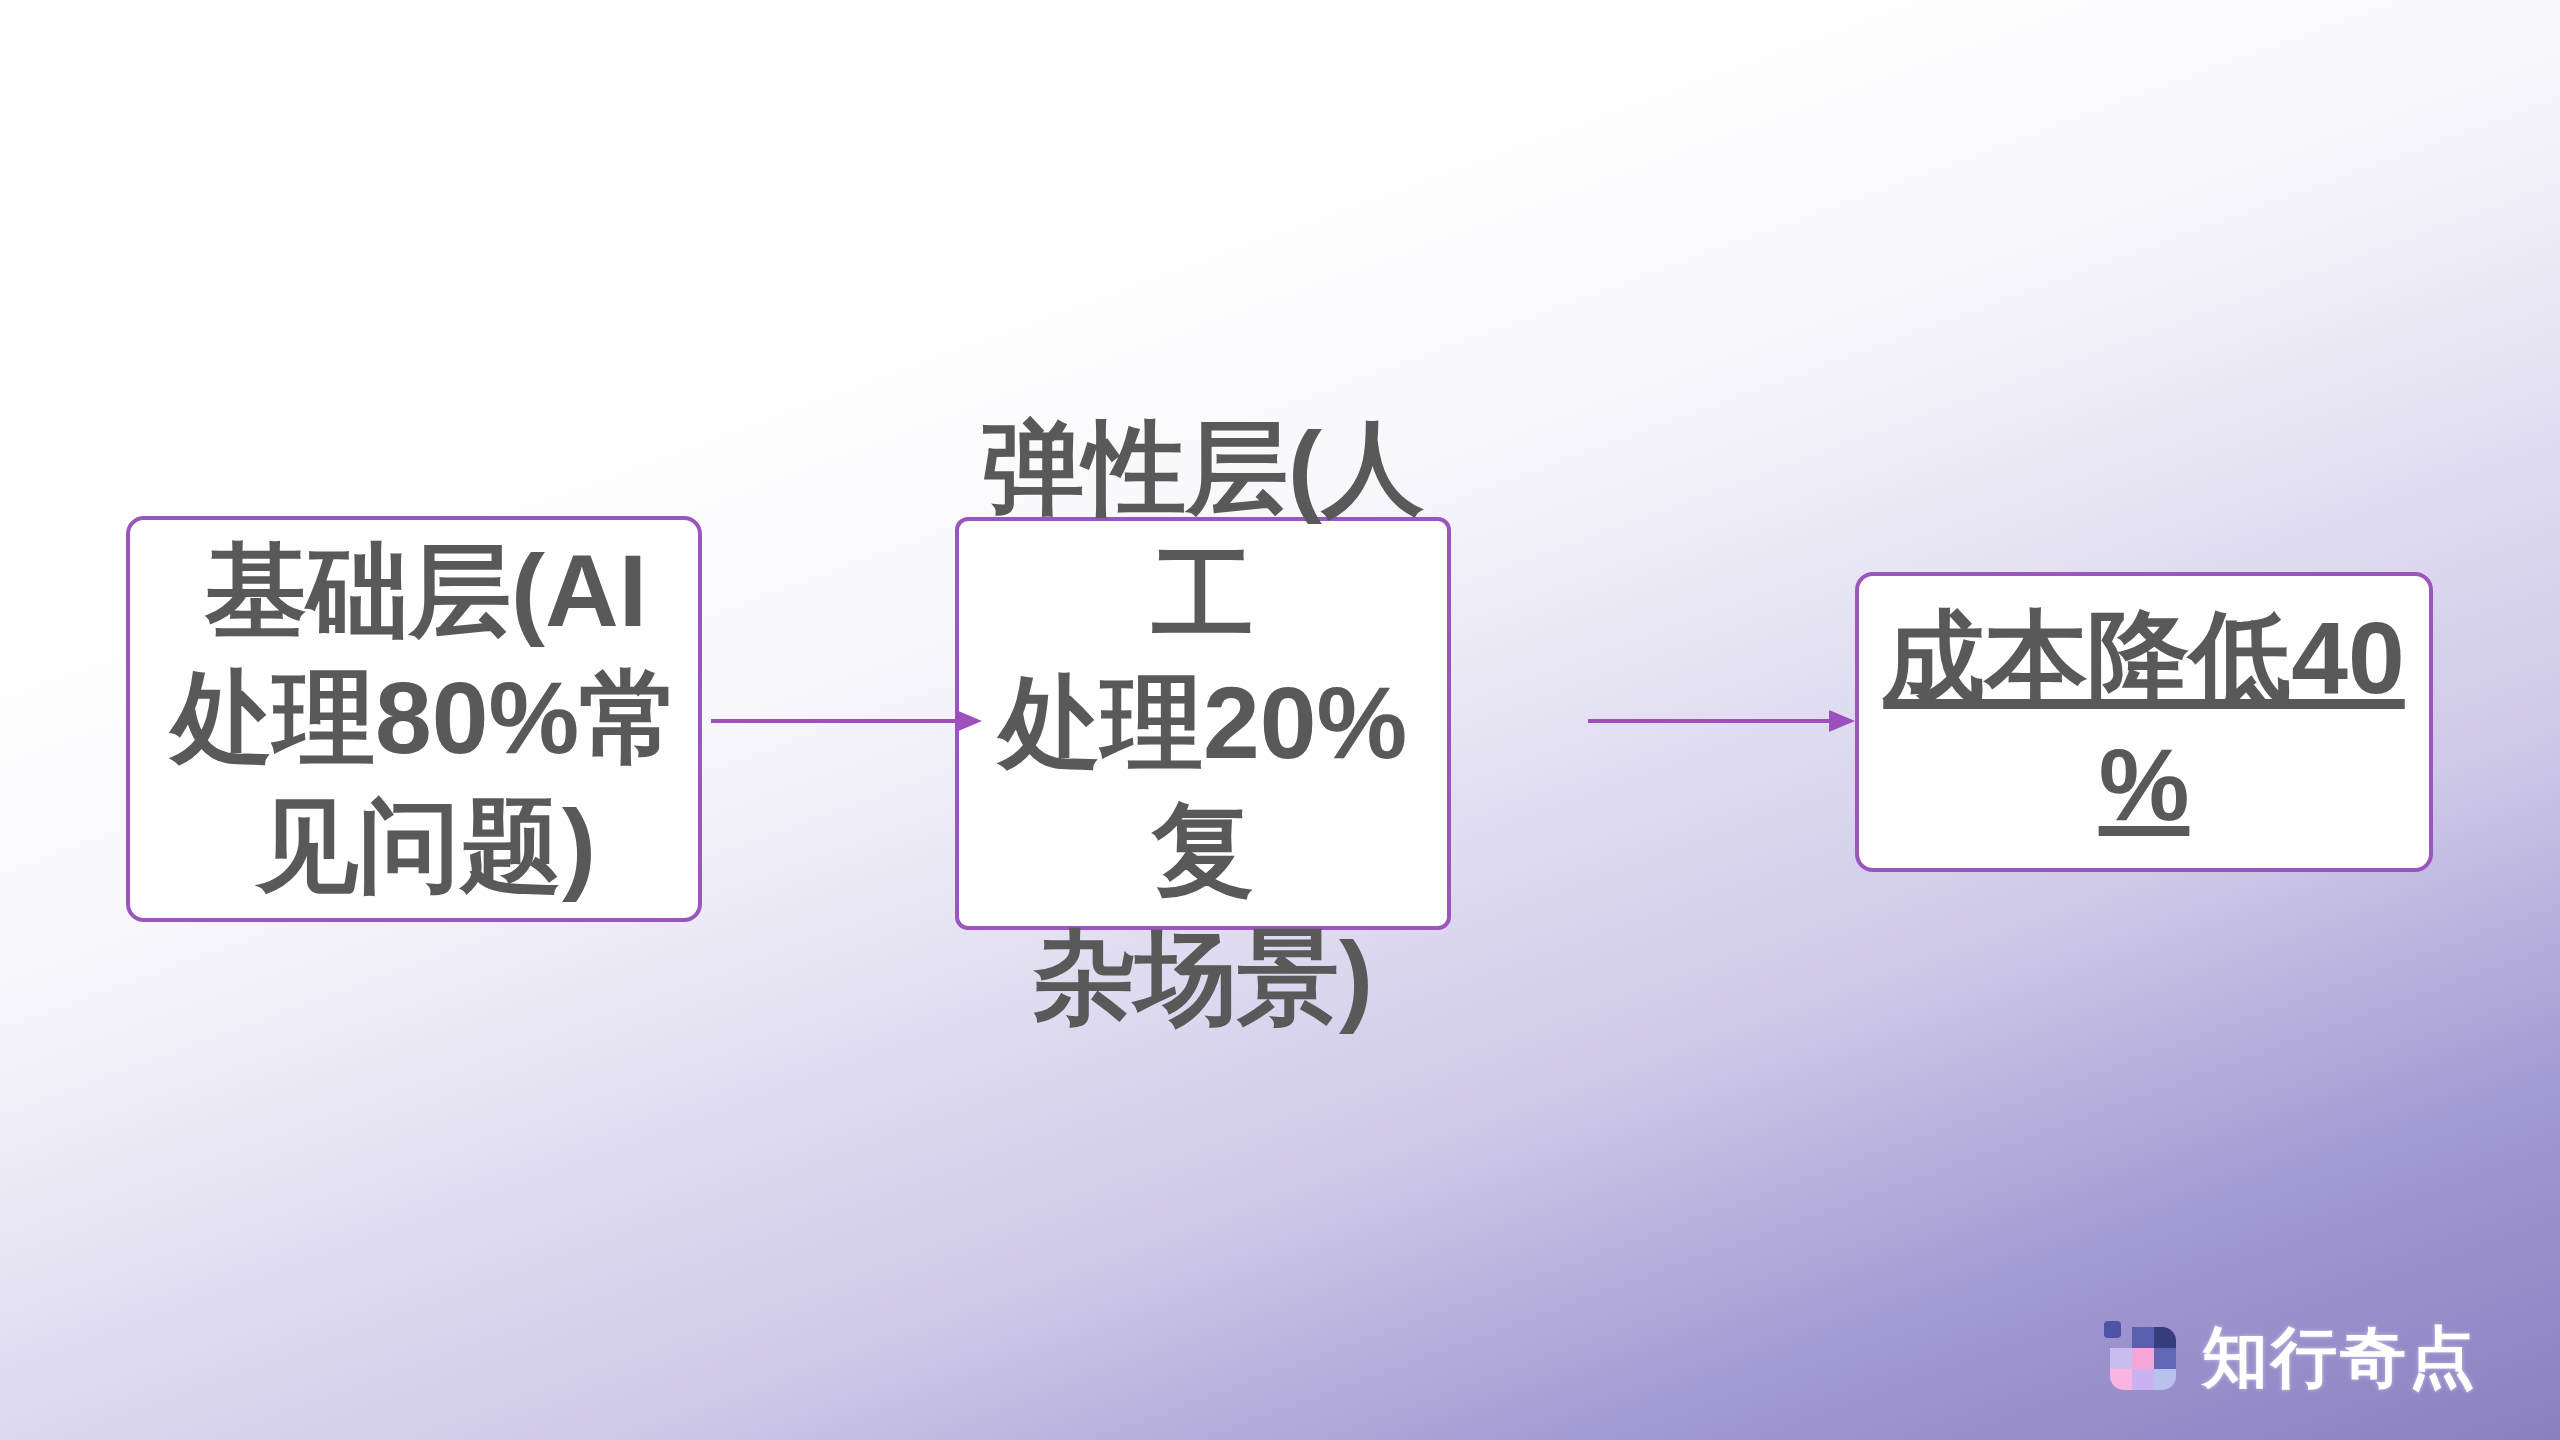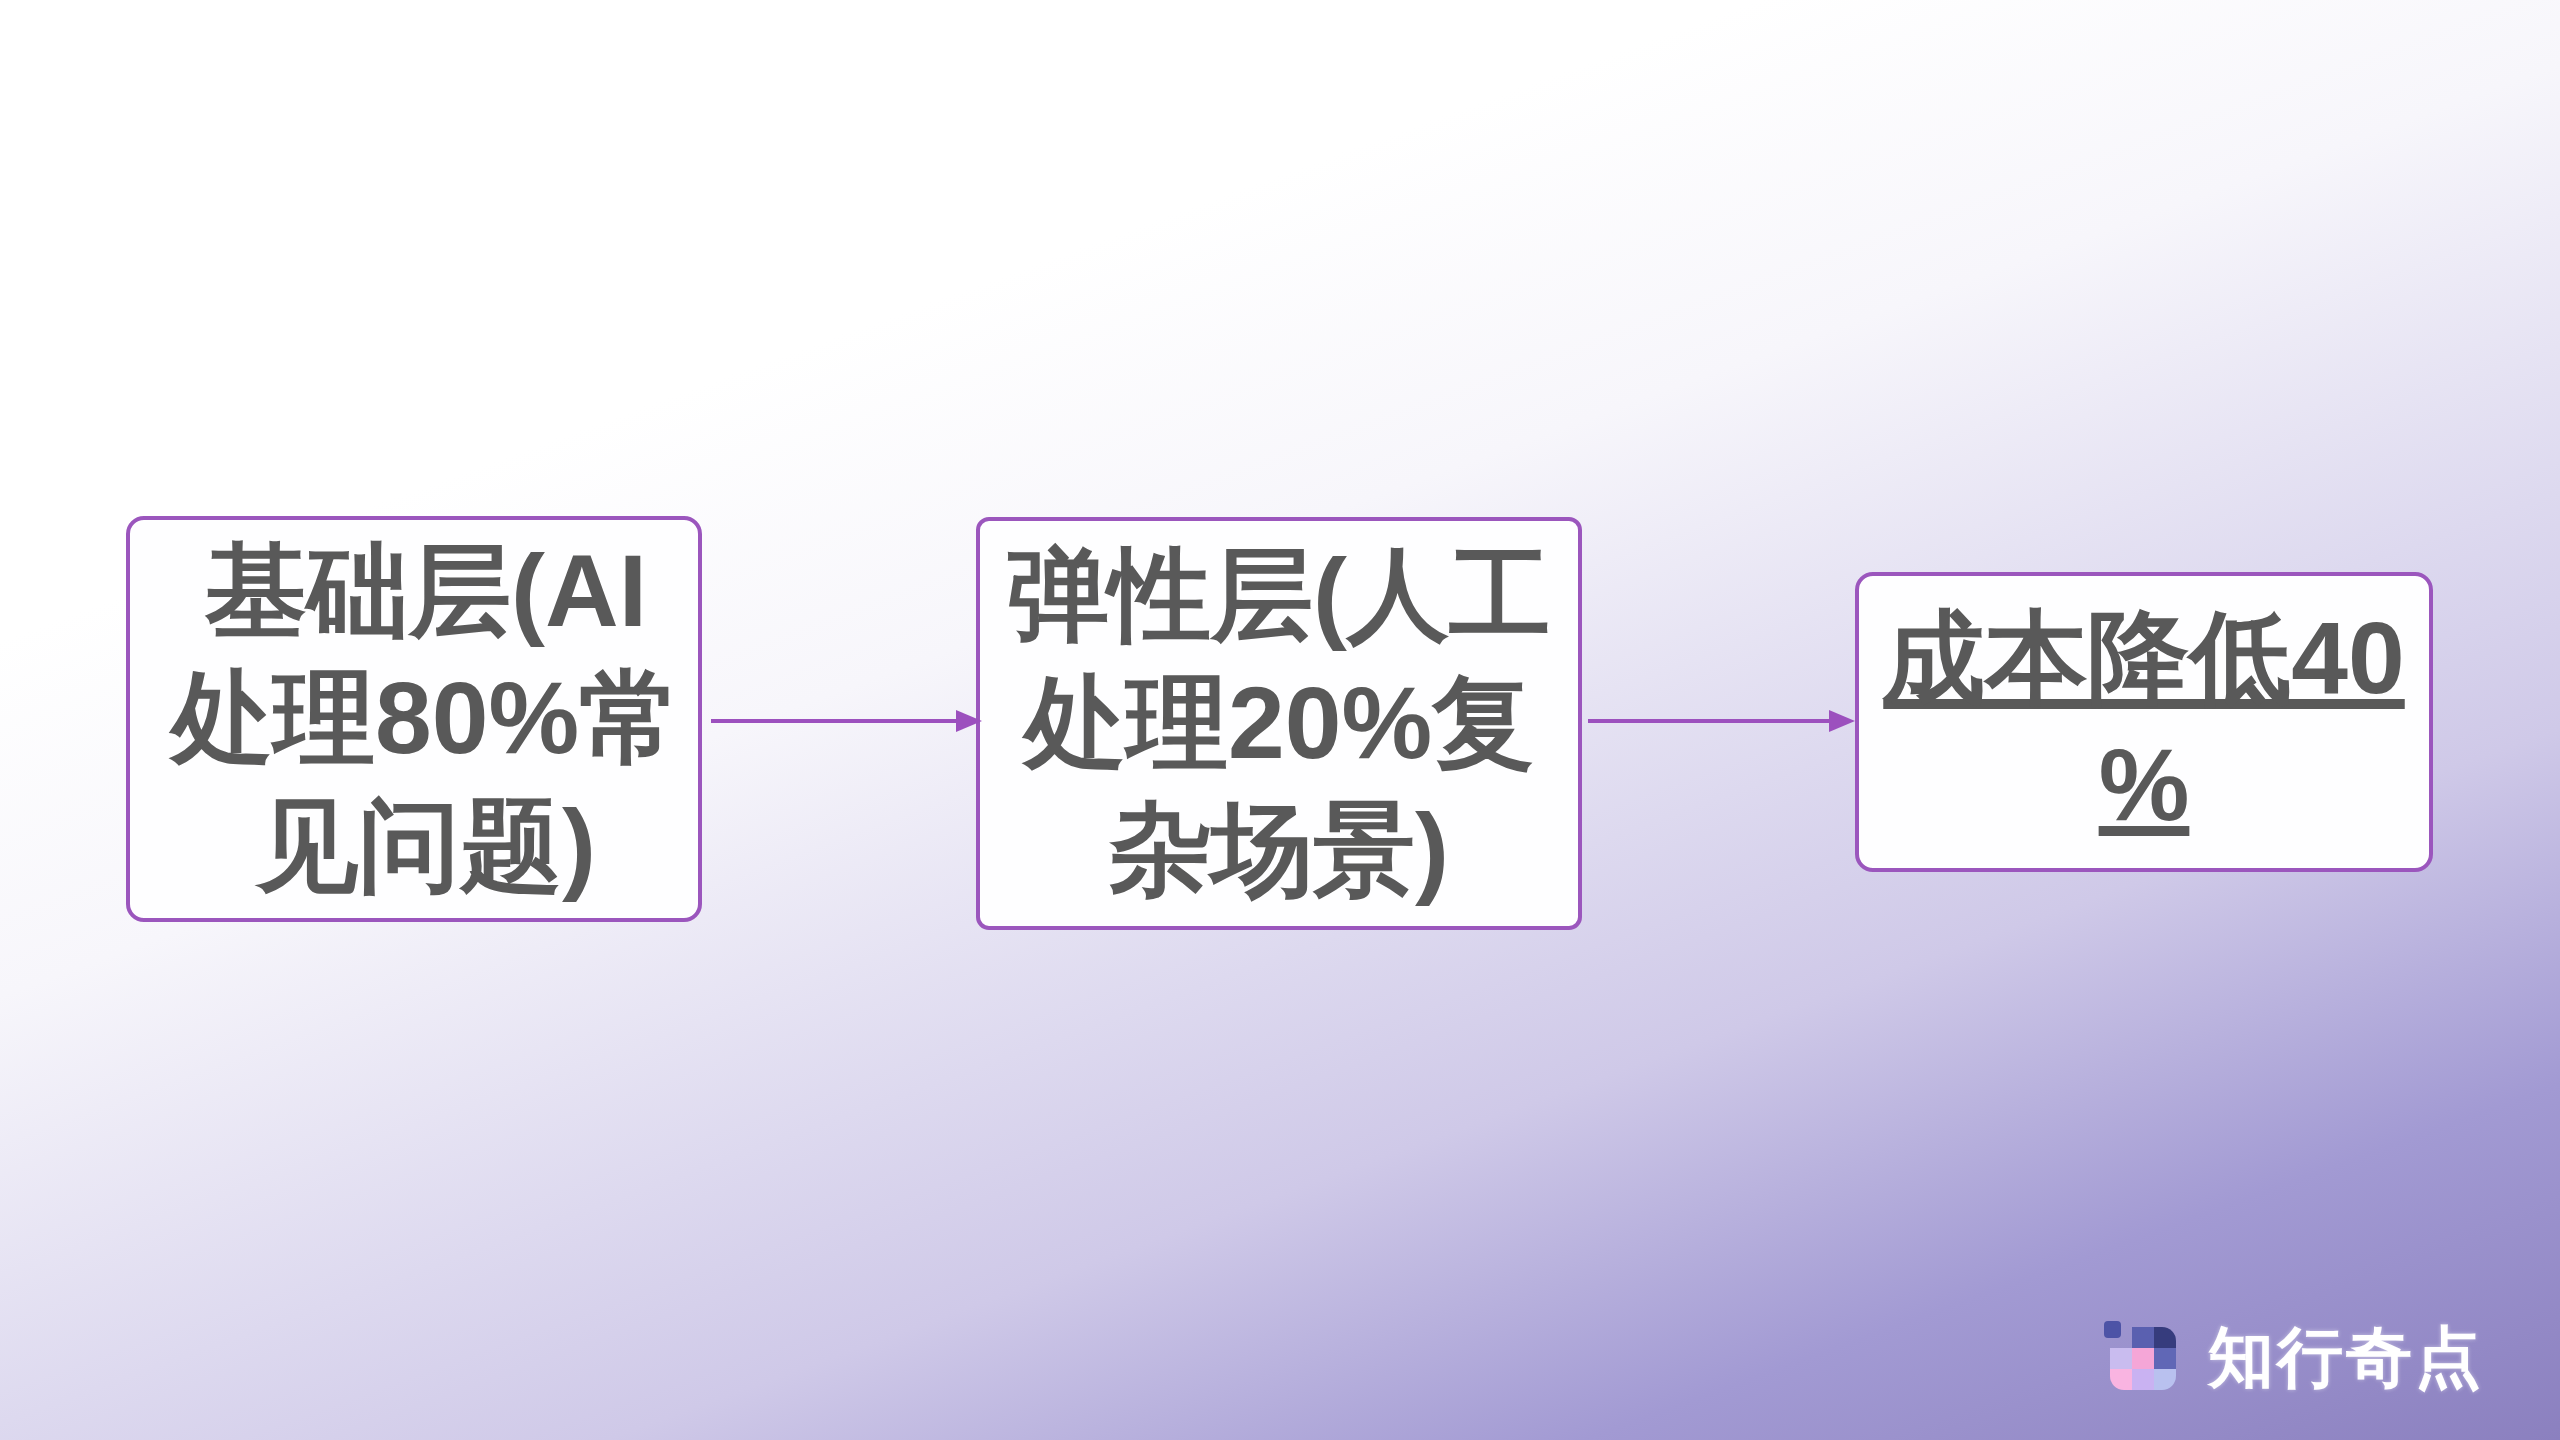--- a/index.html
+++ b/index.html
@@ -26,38 +26,38 @@
     justify-content: center;
     text-align: center;
     color: #595959;
     font-weight: bold;
     font-size: 102px;
     line-height: 1.25;
     white-space: pre-line;
     letter-spacing: 0px;
   }
   .node-1 { left: 126px; top: 516px; width: 576px; height: 406px; padding-left: 24px; }
-  .node-2 { left: 976px; top: 517px; width: 606px; height: 413px; border-radius: 13px; }
+  .node-2 { left: 955px; top: 517px; width: 496px; height: 413px; border-radius: 13px; }
   .node-3 { left: 1855px; top: 572px; width: 578px; height: 300px; text-decoration: underline; }
   .connector { position: absolute; }
   .logo {
     position: absolute;
     left: 2100px; top: 1318px;
     width: 420px; height: 80px;
     display: flex; align-items: center;
     filter: blur(0.4px);
   }
   .logo-icon {
     position: relative;
     width: 82px; height: 78px;
     flex: 0 0 auto;
   }
   .logo-cell { position: absolute; }
   .logo-text {
-    margin-left: 26px;
+    margin-left: 20px;
     color: #ffffff;
     font-weight: bold;
     font-size: 66px;
     letter-spacing: 3px;
     text-shadow: 0 0 4px rgba(255,255,255,0.45);
     white-space: nowrap;
   }
 </style>
 </head>
 <body>

